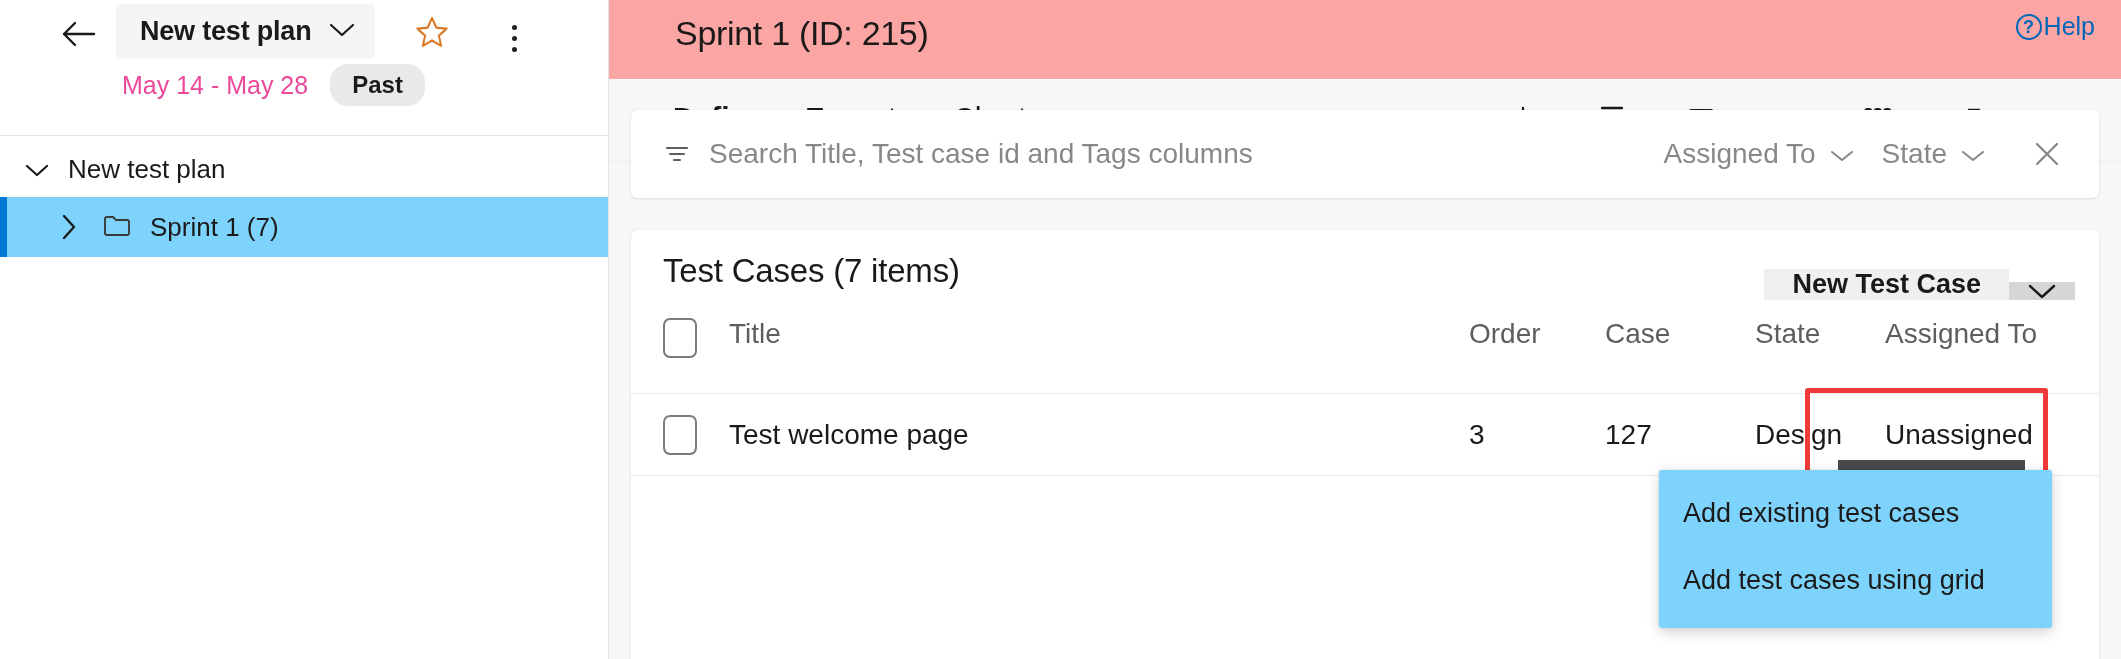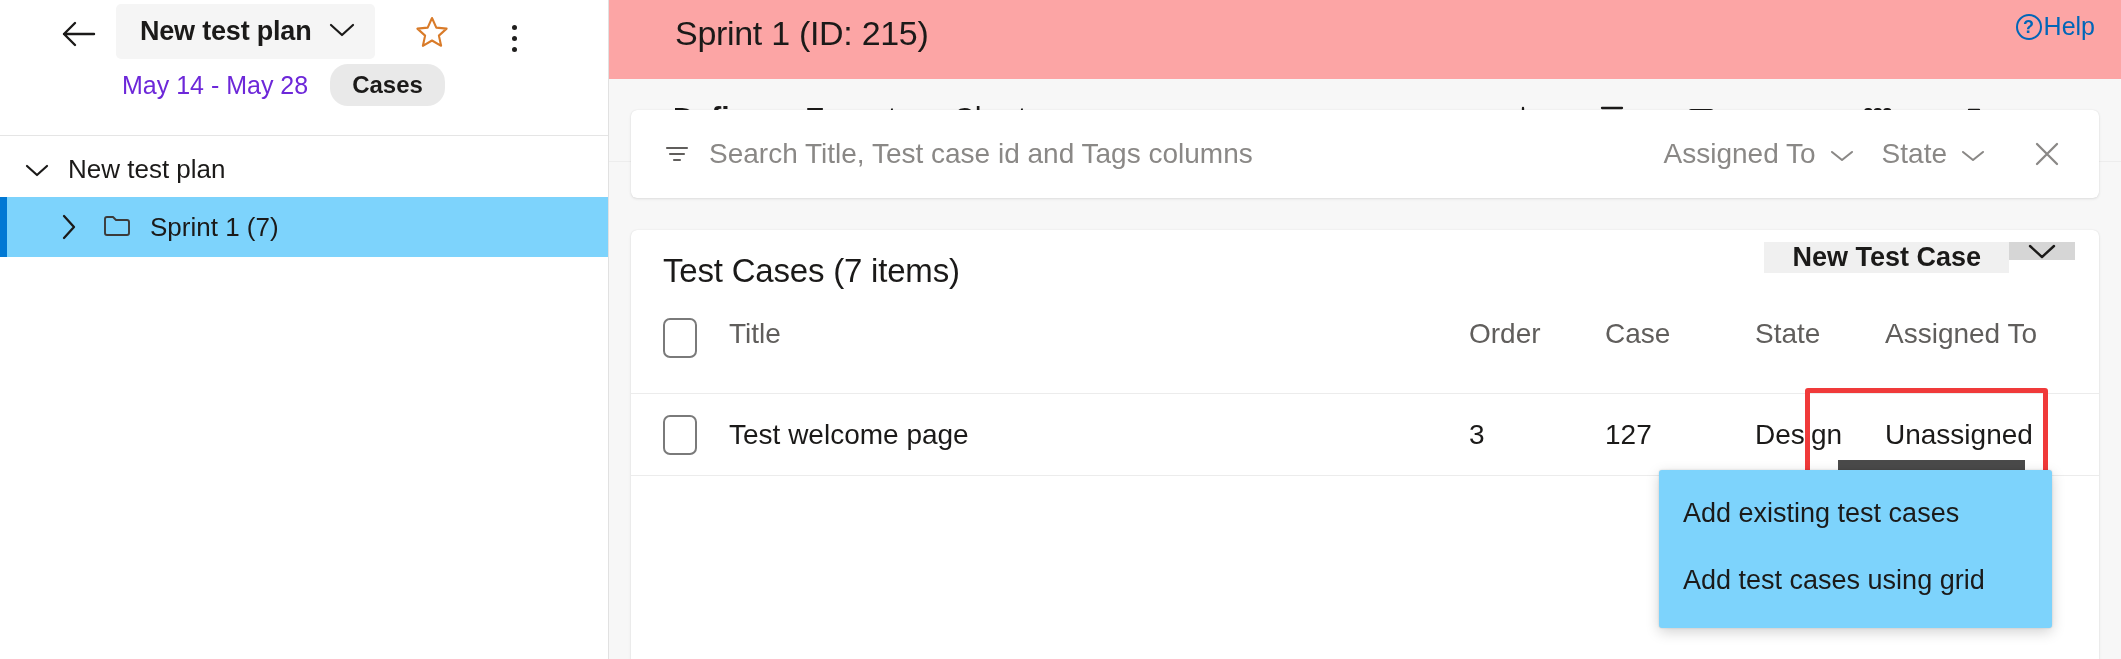--- a/index.html
+++ b/index.html
@@ -56,21 +56,21 @@
     display: flex; align-items: center; justify-content: center;
     cursor: pointer;
   }
   .dot { width: 5px; height: 5px; border-radius: 50%; background: #201f1e; }
   .dots { display: flex; flex-direction: column; gap: 6px; align-items: center; }
 
   .plan-dates {
     position: absolute; left: 122px; top: 64px;
     display: flex; align-items: center; gap: 22px;
   }
-  .date-range { font-size: 25px; color: #6d28d9; }
+  .date-range { font-size: 25px; color: #ec4899; }
   .past-badge {
     background: #e9e9e9;
     border-radius: 18px;
     padding: 7px 22px;
     font-size: 24px; font-weight: 600; color: #1b1a19;
   }
 
   .suites-header {
     position: relative;
     height: 82px;
@@ -218,21 +218,21 @@
     position: relative;
     height: 88px;
   }
   .cases-title {
     position: absolute; left: 32px; top: 22px;
     font-size: 33px; color: #1b1a19;
     letter-spacing: -0.2px;
   }
   .new-case-wrap {
     position: absolute; right: 24px; top: 12px;
-    display: flex; align-items: flex-start;
+    display: flex; align-items: flex-end;
     height: 58px;
   }
   .new-case-btn {
     background: #f0f0f0;
     border: none;
     font-family: "Liberation Sans", sans-serif;
     font-size: 27px; font-weight: 600; color: #1b1a19;
     padding: 0 28px;
     cursor: pointer;
   }
@@ -342,21 +342,21 @@
       <div class="more-btn">
         <span class="dots">
           <i class="dot"></i>
             <i class="dot"></i>
             <i class="dot"></i>
         </span>
       </div>
 
       <div class="plan-dates">
         <span class="date-range">May 14 - May 28</span>
-        <span class="past-badge">Cases</span>
+        <span class="past-badge">Past</span>
       </div>
     </div>
 
 
     <div class="tree">
       <div class="tree-row root">
         <span class="caret">
           <svg width="26" height="16" viewBox="0 0 26 16" fill="none" aria-hidden="true">
             <path d="M3 4 L13 13 L23 4" stroke="#1b1a19" stroke-width="2.2" stroke-linecap="round" stroke-linejoin="round"></path>
           </svg>

